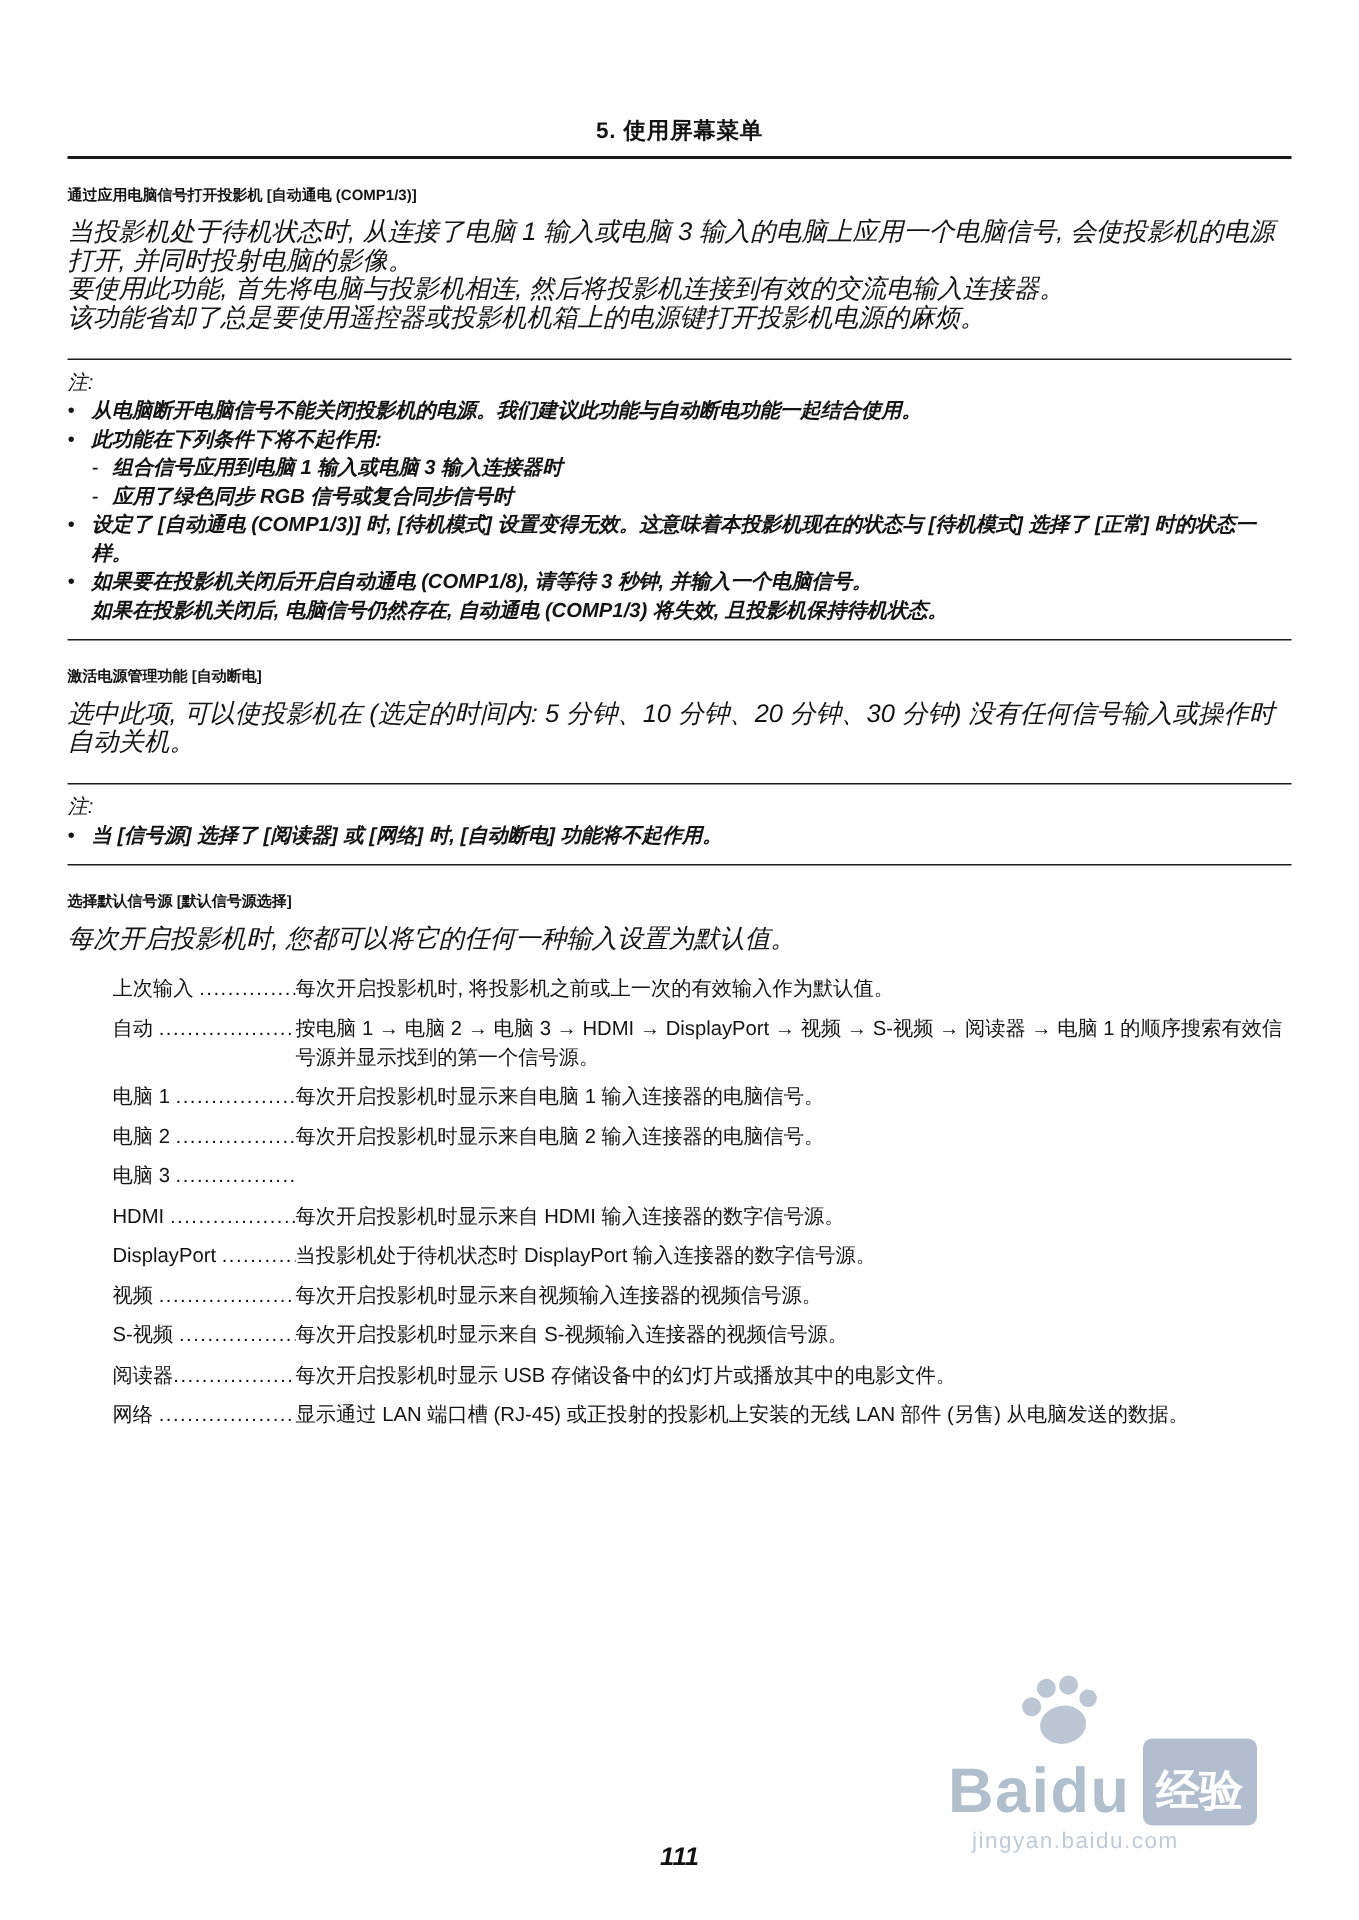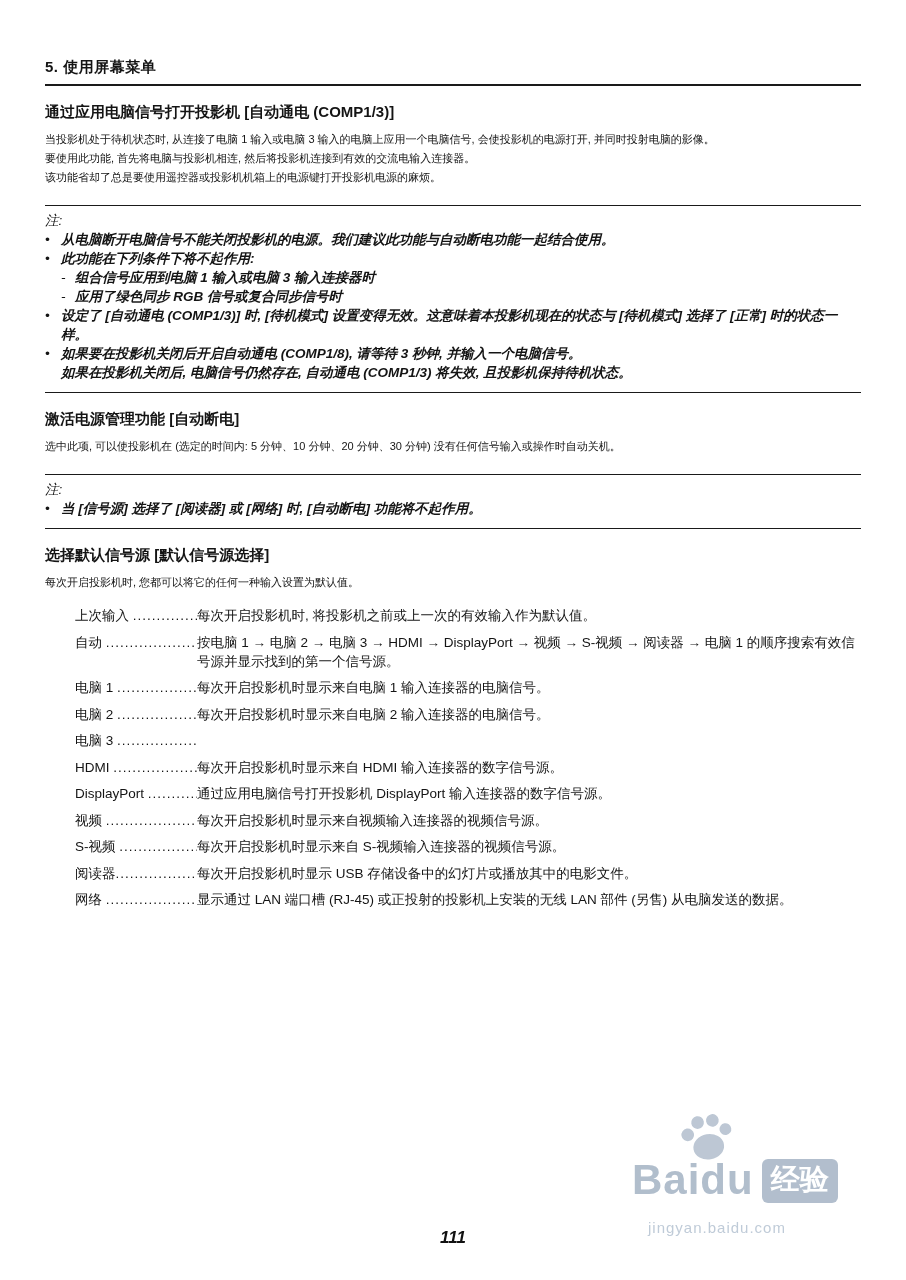--- a/index.html
+++ b/index.html
@@ -6,26 +6,26 @@
   .page {
     position:relative;
     width:906px; height:1280px;
     background:#ffffff;
     font-family:"Liberation Sans","DejaVu Sans",sans-serif;
     color:#141414;
     overflow:hidden;
   }
   .content {position:absolute; left:45px; right:45px; top:58px;}
 
-  .chapter {font-size:15px; font-weight:bold; text-align:left; letter-spacing:.5px;}
+  .chapter {font-size:15px; font-weight:bold; text-align:center; letter-spacing:.5px;margin-top:20px;}
   .rule-strong {border:0; border-top:2px solid #1a1a1a; height:0; margin:7px 0 0;}
 
-  .section-title {font-size:15px; font-weight:bold; margin:17px 0 8px;}
-
-  .body-p {font-size:11px; line-height:19px; margin:0;}
+  .section-title {font-size:10px; font-weight:bold; margin:17px 0 8px;}
+
+  .body-p {font-size:17px; line-height:19px; margin:0;font-style:italic;}
 
   .note {
     border-top:1.5px solid #1a1a1a;
     border-bottom:1.5px solid #1a1a1a;
     margin-top:18px;
     padding:5px 0 10px;
     font-style:italic;
     font-size:13.5px; line-height:19px;
   }
   .note-label {margin:0;}
@@ -55,28 +55,28 @@
     position:absolute; top:-48px; left:46px;
     width:58px; height:58px; display:block;
     color:#b6c2d0; transform:rotate(-10deg);
   }
   .wm-paw svg {width:100%; height:100%; display:block;}
   .wm-row {white-space:nowrap;}
   .wm-brand {
     font-size:42px; font-weight:bold; color:#a9b7c7; letter-spacing:1px;
   }
   .wm-badge {
-    display:inline-block; margin-left:8px; padding:1px 9px 3px;
+    display:inline-block; margin-left:8px; padding:15px 9px 3px;
     background:#aab8c8; color:#ffffff;
     font-size:29px; font-weight:bold; border-radius:6px;
     vertical-align:5px;
   }
   .wm-url {
     font-size:15px; color:#b9c6d4; letter-spacing:1px;
-    margin-top:15px; padding-left:16px;
+    margin-top:1px; padding-left:16px;
   }
 </style>
 </head>
 <body>
 
 <div class="page">
   <div class="content">
 
     <div class="chapter">5. 使用屏幕菜单</div>
     <div class="rule-strong"></div>
@@ -162,21 +162,21 @@
           <div class="def-term"><span>电脑 3 </span><span class="dots">....................................................</span></div>
         </div>
 
         <div class="def-row">
           <div class="def-term"><span>HDMI </span><span class="dots">....................................................</span></div>
           <div class="def-desc">每次开启投影机时显示来自 HDMI 输入连接器的数字信号源。</div>
         </div>
 
         <div class="def-row">
           <div class="def-term"><span>DisplayPort </span><span class="dots">....................................................</span></div>
-          <div class="def-desc">通过应用电脑信号打开投影机 DisplayPort 输入连接器的数字信号源。</div>
+          <div class="def-desc">当投影机处于待机状态时 DisplayPort 输入连接器的数字信号源。</div>
         </div>
 
         <div class="def-row">
           <div class="def-term"><span>视频 </span><span class="dots">....................................................</span></div>
           <div class="def-desc">每次开启投影机时显示来自视频输入连接器的视频信号源。</div>
         </div>
 
         <div class="def-row">
           <div class="def-term"><span>S-视频 </span><span class="dots">....................................................</span></div>
           <div class="def-desc">每次开启投影机时显示来自 S-视频输入连接器的视频信号源。</div>

